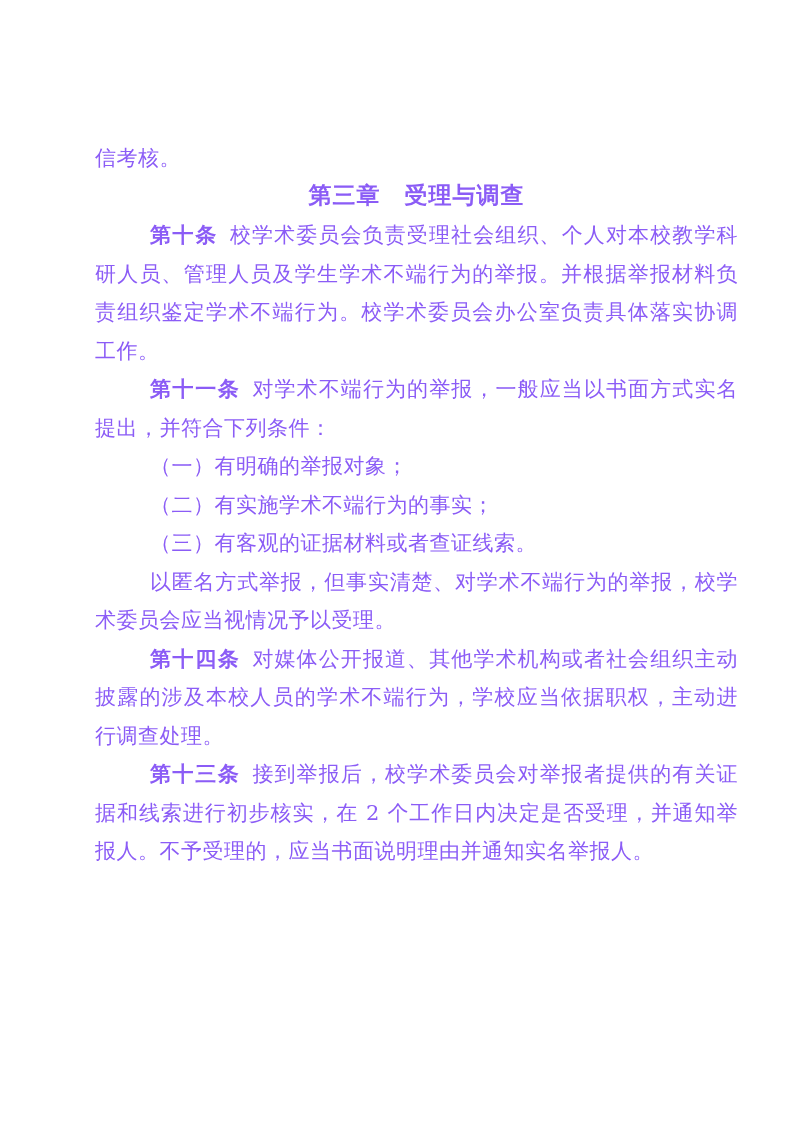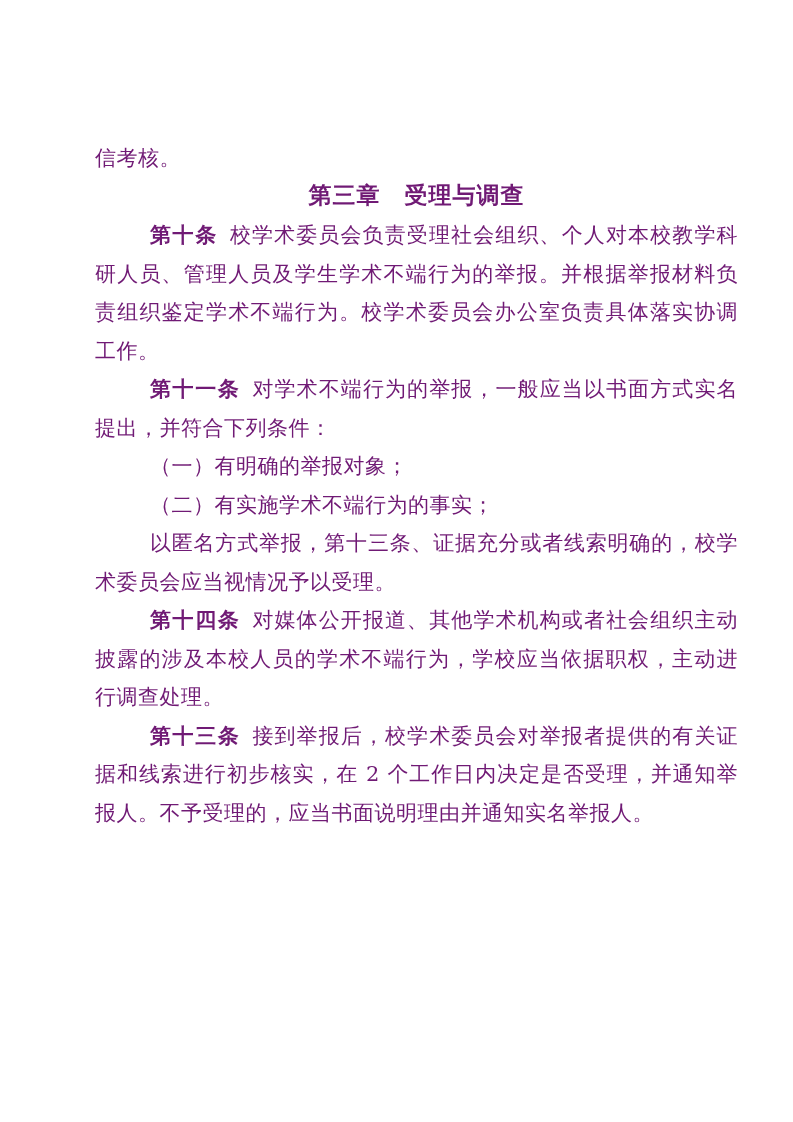--- a/index.html
+++ b/index.html
@@ -8,21 +8,21 @@
     padding: 0;
     background: #ffffff;
   }
   .page {
     position: relative;
     width: 793px;
     height: 1122px;
     box-sizing: border-box;
     padding: 139px 55px 0 95px;
     background: #ffffff;
-    color: #701a75;
+    color: #8b5cf6;
     font-family: "DejaVu Serif", "Liberation Serif", serif;
     font-size: 21px;
     line-height: 38.5px;
     overflow: hidden;
   }
   p.para {
     margin: 0;
     text-align: justify;
     text-justify: inter-ideograph;
     text-indent: 55px;
@@ -62,18 +62,19 @@
 
   <h2 class="chapter-heading">
     <span>第三章</span><span class="heading-gap"></span><span>受理与调查</span>
   </h2>
 
   <div>
       <p class="para"><span class="term">第十条</span><span>校学术委员会负责受理社会组织、个人对本校教学科研人员、管理人员及学生学术不端行为的举报。并根据举报材料负责组织鉴定学术不端行为。校学术委员会办公室负责具体落实协调工作。</span></p>
       <p class="para"><span class="term">第十一条</span><span>对学术不端行为的举报，一般应当以书面方式实名提出，并符合下列条件：</span></p>
       <p class="para"><span>（一）有明确的举报对象；</span></p>
       <p class="para"><span>（二）有实施学术不端行为的事实；</span></p>
-      <p class="para"><span>以匿名方式举报，第十三条、证据充分或者线索明确的，校学术委员会应当视情况予以受理。</span></p>
+      <p class="para"><span>（三）有客观的证据材料或者查证线索。</span></p>
+      <p class="para"><span>以匿名方式举报，但事实清楚、对学术不端行为的举报，校学术委员会应当视情况予以受理。</span></p>
       <p class="para"><span class="term">第十四条</span><span>对媒体公开报道、其他学术机构或者社会组织主动披露的涉及本校人员的学术不端行为，学校应当依据职权，主动进行调查处理。</span></p>
       <p class="para"><span class="term">第十三条</span><span>接到举报后，校学术委员会对举报者提供的有关证据和线索进行初步核实，在 2 个工作日内决定是否受理，并通知举报人。不予受理的，应当书面说明理由并通知实名举报人。</span></p>
     </div>
 
 </div>
 
 </body></html>

